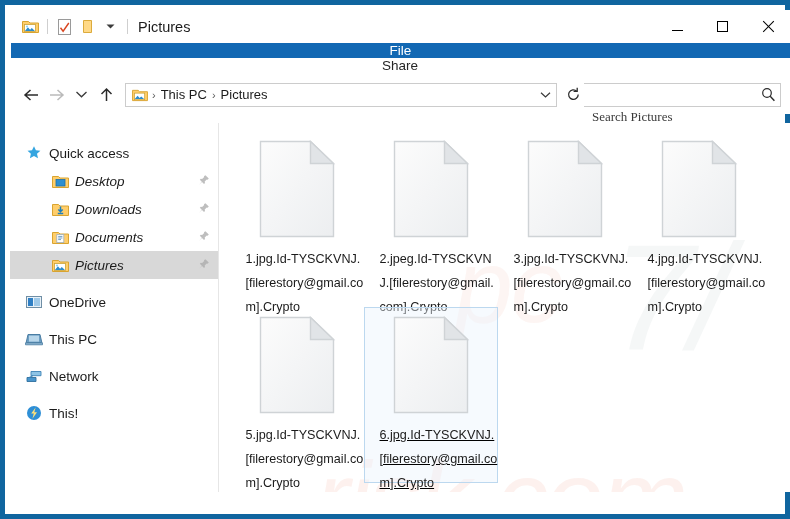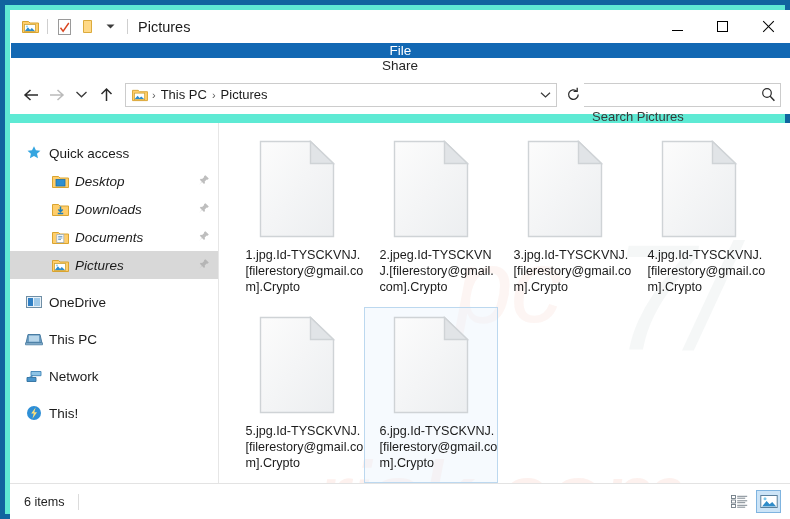--- a/index.html
+++ b/index.html
@@ -21,21 +21,21 @@
     overflow: hidden;
   }
 
   
   #frame {
     position: absolute;
     left: 0; top: 0;
     width: 790px; height: 519px;
     box-sizing: border-box;
     border: 5px solid #10659f;
-    background: #5eead4;
+    background: #ffffff;
   }
 
   
   #titlebar {
     position: absolute;
     left: 5px; top: 5px;
     width: 780px; height: 33px;
     background: #ffffff;
     display: flex;
     align-items: center;
@@ -228,21 +228,21 @@
     background: #fff;
     display: flex;
     align-items: center;
     padding: 0 4px 0 8px;
     box-sizing: border-box;
     flex: 0 0 auto;
   }
   #searchbox input {
     border: none;
     outline: none;
-    font-family: Liberation Sans, sans-serif;
+    font-family: Liberation Serif, serif;
     font-size: 13px;
     color: #444;
     width: 100%;
     background: transparent;
     padding: 0;
     margin-top: 44px;
   }
   #searchbox input::placeholder { color: #3a3a3a; opacity: 1; }
 
   
@@ -312,29 +312,30 @@
     display: flex;
     flex-direction: column;
     align-items: center;
     padding-top: 8px;
     cursor: default;
     border: 1px solid transparent;
   }
   .fileitem.selected {
     background: rgba(236,245,252,.45);
     border: 1px solid #bcd8ef;
+    text-decoration: underline;
   }
   .file-ico {
     width: 78px; height: 98px;
     flex: 0 0 auto;
     margin-bottom: 9px;
   }
   .file-label {
     font-size: 12.6px;
-    line-height: 16px;
+    line-height: 24px;
     color: #1b1b1b;
     text-align: left;
     width: 118px;
     word-break: break-all;
     white-space: normal;
     margin-left: 15px;
   }
 
   
   #statusbar {
@@ -743,37 +744,15 @@
                 <path d="M52.5 1.5v22h23z" fill="#e1e4e7" stroke="#cfd3d6" stroke-width="1.4"></path>
               </svg>
             </span>
             <span class="file-label">6.jpg.Id-TYSCKVNJ.[filerestory@gmail.com].Crypto</span>
           </div>
 
         </div>
       </div>
     </div>
 
-    <div id="statusbar">
-      <span id="statustext">6 items</span>
-      <span id="status-sep"></span>
-
-      <div id="viewbtns">
-        <div class="viewbtn">
-          <svg width="17" height="15" viewBox="0 0 17 15">
-            <rect x="0.5" y="1.5" width="4" height="3" fill="#fff" stroke="#6f7b85" stroke-width=".9"></rect>
-            <rect x="0.5" y="6" width="4" height="3" fill="#fff" stroke="#6f7b85" stroke-width=".9"></rect>
-            <rect x="0.5" y="10.5" width="4" height="3" fill="#fff" stroke="#6f7b85" stroke-width=".9"></rect>
-            <path d="M6.2 2.3h10M6.2 4.2h8M6.2 6.8h10M6.2 8.7h8M6.2 11.3h10M6.2 13.2h8" stroke="#6f7b85" stroke-width=".9"></path>
-          </svg>
-        </div>
-        <div class="viewbtn active">
-          <svg width="18" height="15" viewBox="0 0 18 15">
-            <rect x="0.8" y="1.5" width="16.4" height="12" fill="#fff" stroke="#5a7f9c" stroke-width="1"></rect>
-            <path d="M2 12.5l4.6-5.4 3 3.2 2.6-2.4 4 4.6z" fill="#2f8cc9"></path>
-            <circle cx="5" cy="4.8" r="1.5" fill="#7fc8ea"></circle>
-          </svg>
-        </div>
-      </div>
-    </div>
 
   </div>
 </div>
 
 </body></html>

